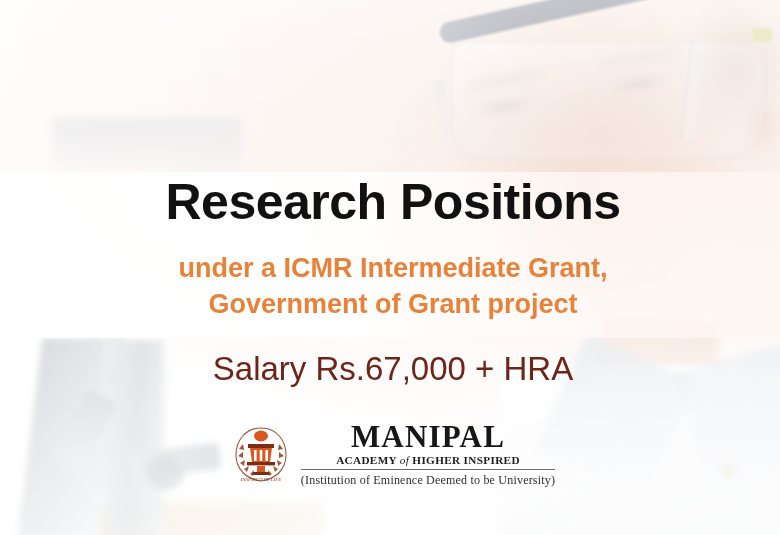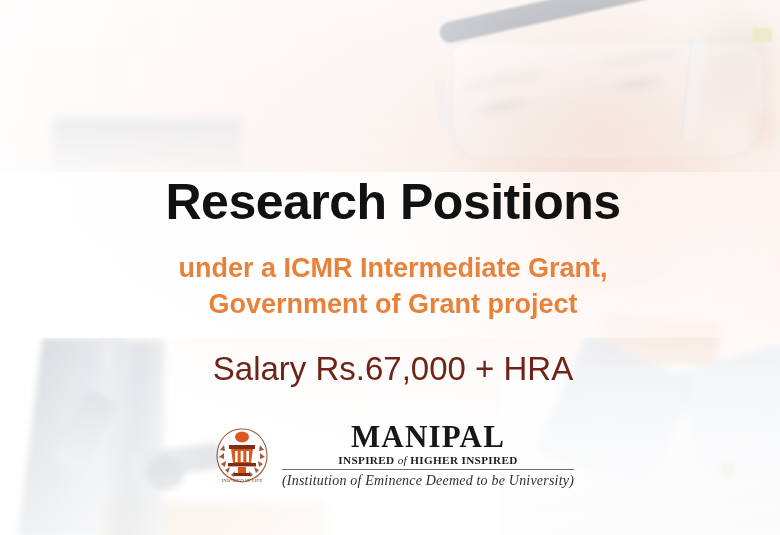--- a/index.html
+++ b/index.html
@@ -225,21 +225,21 @@
     font-size:11.2px;line-height:1;font-weight:700;
     letter-spacing:0.35px;color:#1b1b1e;
     margin-top:3px;
     border-bottom:1px solid #6b6b70;
     padding-bottom:3px;
     width:100%;text-align:center;
   }
   .wm-sub i{font-weight:400;font-style:italic;}
   .wm-tag{
     font-family:"Liberation Serif", serif;
-    font-size:14px;line-height:1;font-style:italic;font-weight:400;
+    font-size:12px;line-height:1;font-weight:400;
     letter-spacing:0.2px;color:#2e2e32;
     margin-top:4px;
   }
 </style>
 </head>
 <body>
 
 <div class="poster">
 
   <div class="bg">
@@ -317,21 +317,21 @@
           <path d="M16 39 h28 v3.4 h-28 z" fill="#7e2d14"></path>
           <path d="M26 43 h8 v6 h-8 z" fill="#d9581f"></path>
           <path d="M22 49 h16 v3 h-16 z" fill="#7e2d14"></path>
           <text x="30" y="58" font-family="Liberation Serif, serif" font-size="5" fill="#8a3a1c" text-anchor="middle" font-style="italic">INSPIRED BY LIFE</text>
         </svg>
       </div>
 
       <div class="wordmark">
         <div class="wm-main">MANIPAL</div>
         <div class="wm-sub">
-          <span>INSPIRED</span>
+          <span>ACADEMY</span>
           <i>of</i>
           <span>HIGHER INSPIRED</span>
         </div>
         <div class="wm-tag">(Institution of Eminence Deemed to be University)</div>
       </div>
 
     </div>
 
   </div>
 </div>

